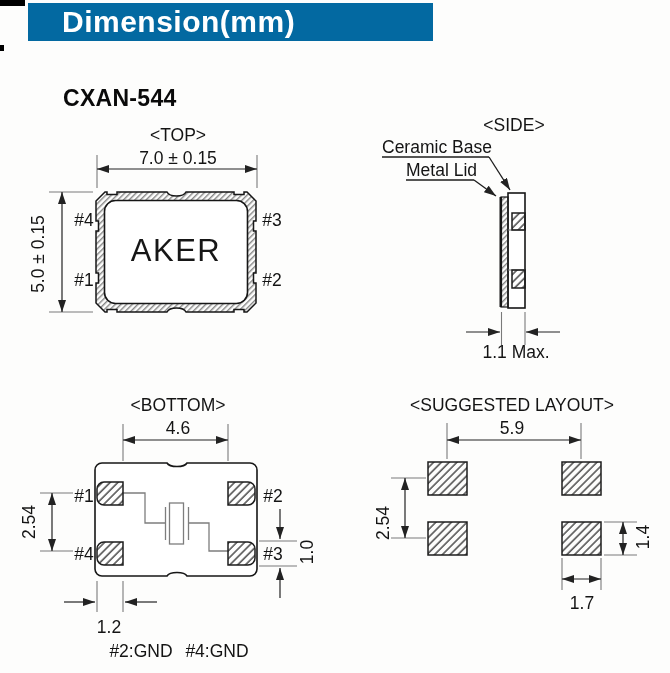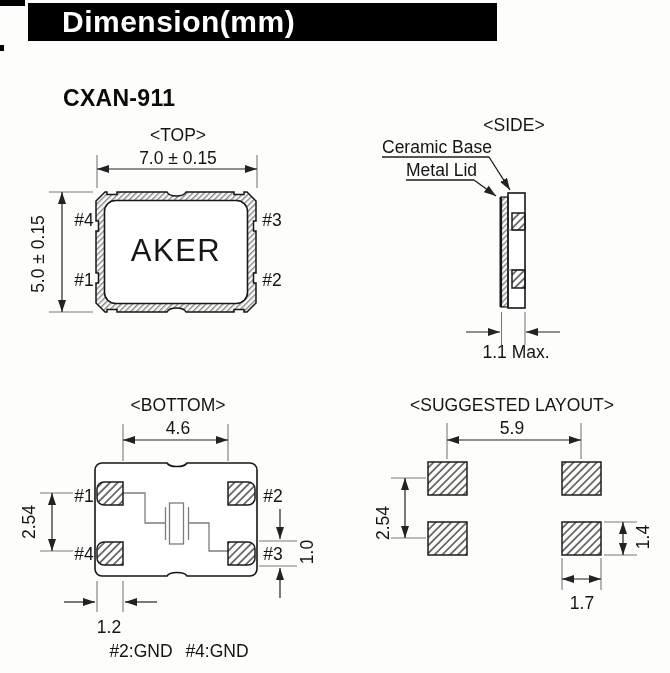--- a/index.html
+++ b/index.html
@@ -10,22 +10,22 @@
     font-family:"Liberation Sans", sans-serif;
     overflow:hidden;
   }
   .corner-tab{
     position:absolute;left:0;top:0;width:25px;height:6px;background:#000;
   }
   .corner-mark2{
     position:absolute;left:0;top:45px;width:4px;height:6px;background:#000;
   }
   .header{
-    position:absolute;left:28px;top:3px;width:469px;height:38px;
-    background:#000000;
+    position:absolute;left:28px;top:3px;width:405px;height:38px;
+    background:#0369a1;
     display:flex;align-items:center;
   }
   .header-title{
     color:#ffffff;
     font-size:30px;
     font-weight:bold;
     padding-left:34px;
     letter-spacing:0.5px;
     white-space:nowrap;
   }
@@ -52,21 +52,21 @@
 
 <div class="page">
 
   <div class="corner-tab"></div>
   <div class="corner-mark2"></div>
 
   <div class="header">
     <span class="header-title">Dimension(mm)</span>
   </div>
 
-  <div class="part-number">CXAN-911</div>
+  <div class="part-number">CXAN-544</div>
 
   <svg class="drawing" width="670" height="673" viewBox="0 0 670 673">
     <defs>
       <pattern id="hatch" patternUnits="userSpaceOnUse" width="5.5" height="5.5" patternTransform="rotate(-45 0 0)">
         <line x1="0" y1="1" x2="5.5" y2="1" stroke="#3d3d3d" stroke-width="1.4"></line>
       </pattern>
       <pattern id="hatchFine" patternUnits="userSpaceOnUse" width="4" height="4" patternTransform="rotate(-45 0 0)">
         <line x1="0" y1="0.8" x2="4" y2="0.8" stroke="#555555" stroke-width="1"></line>
       </pattern>
       <marker id="ah" viewBox="0 0 12 8" refX="12" refY="4" markerWidth="12" markerHeight="8" markerUnits="userSpaceOnUse" orient="auto-start-reverse">

